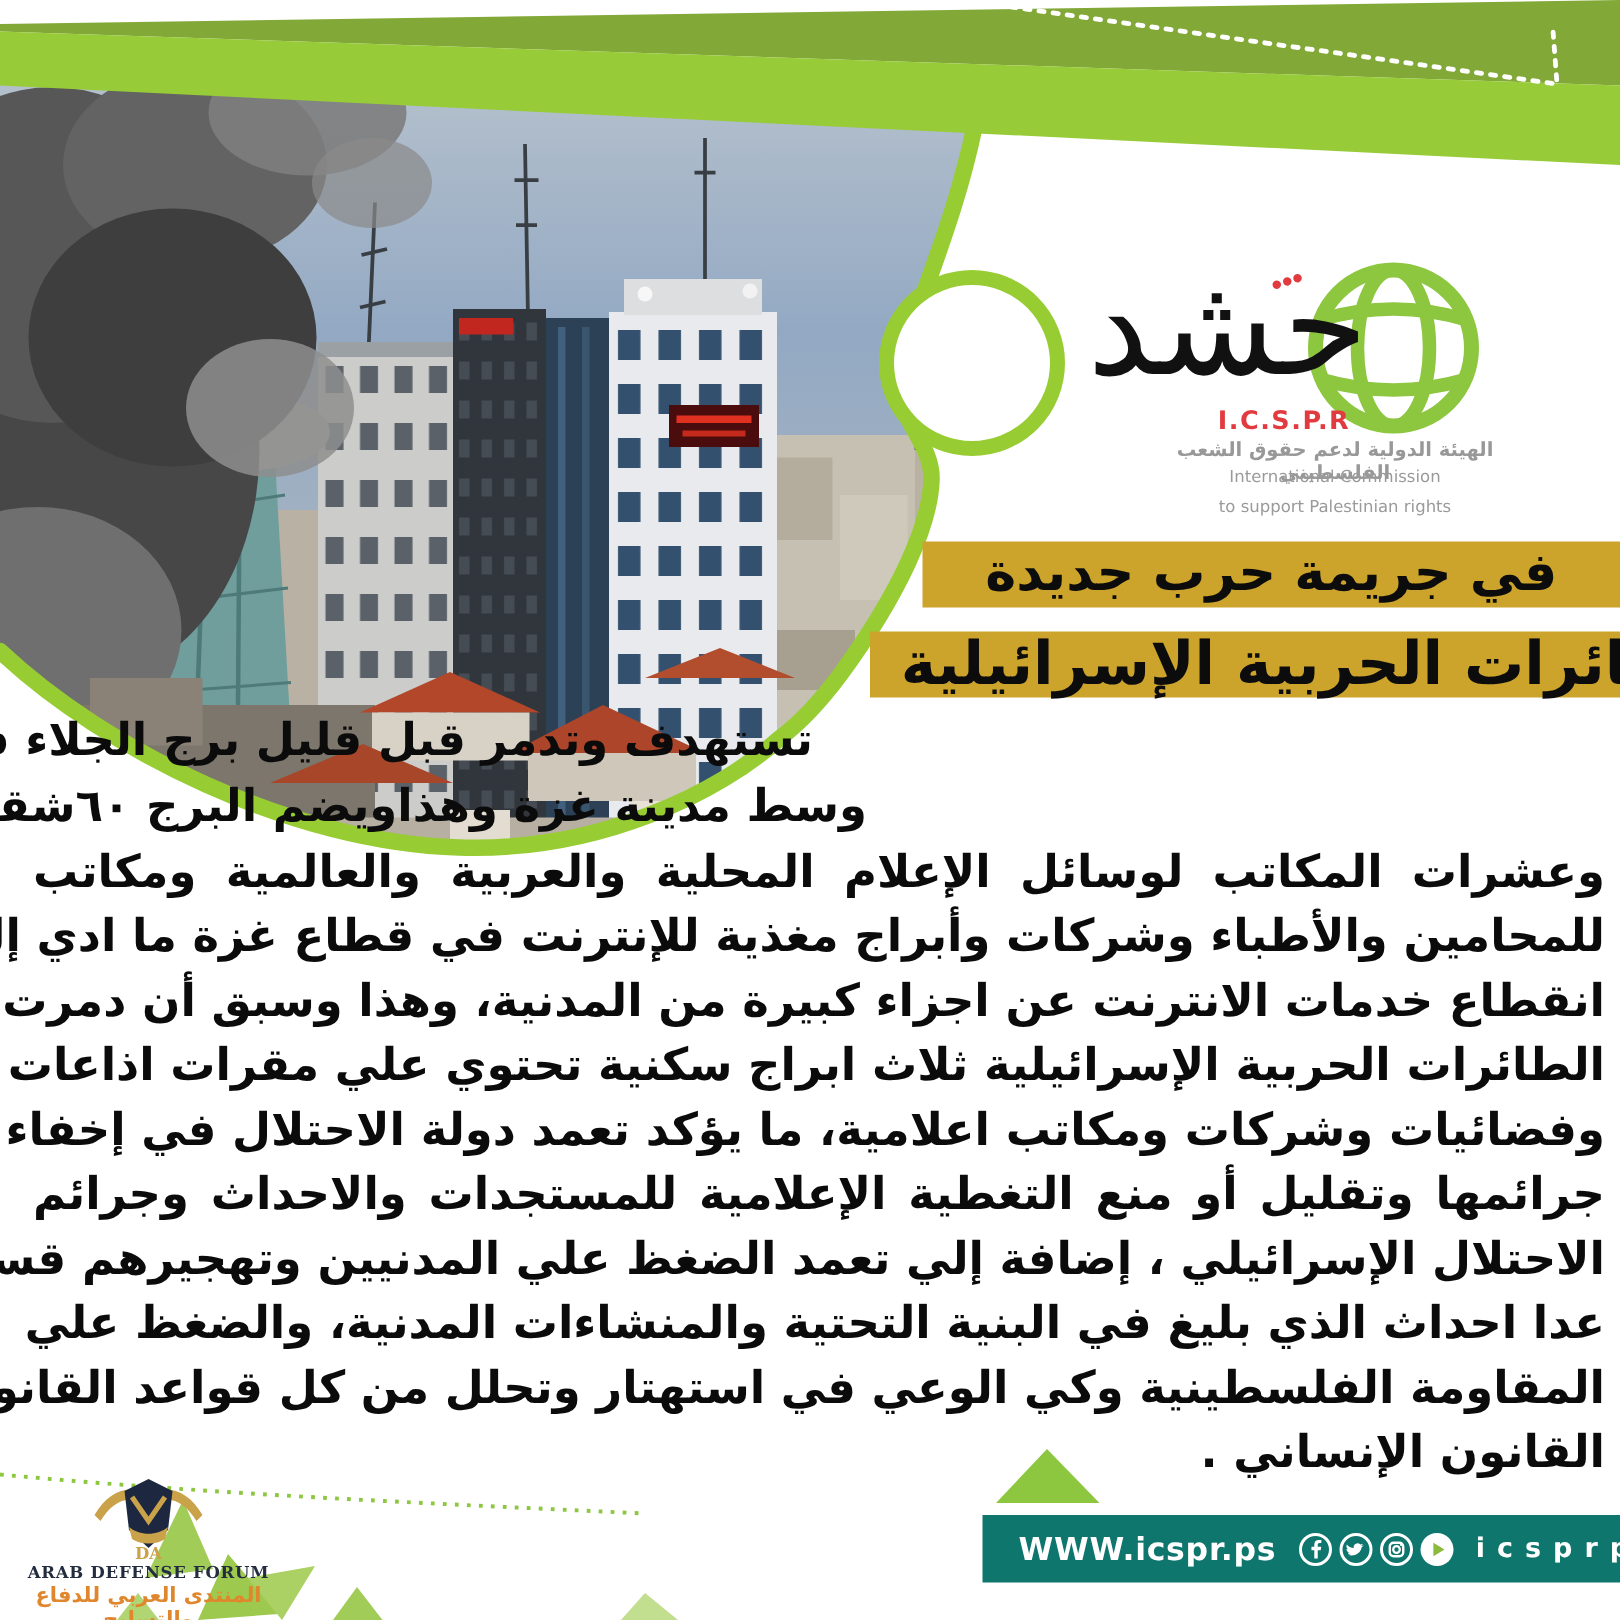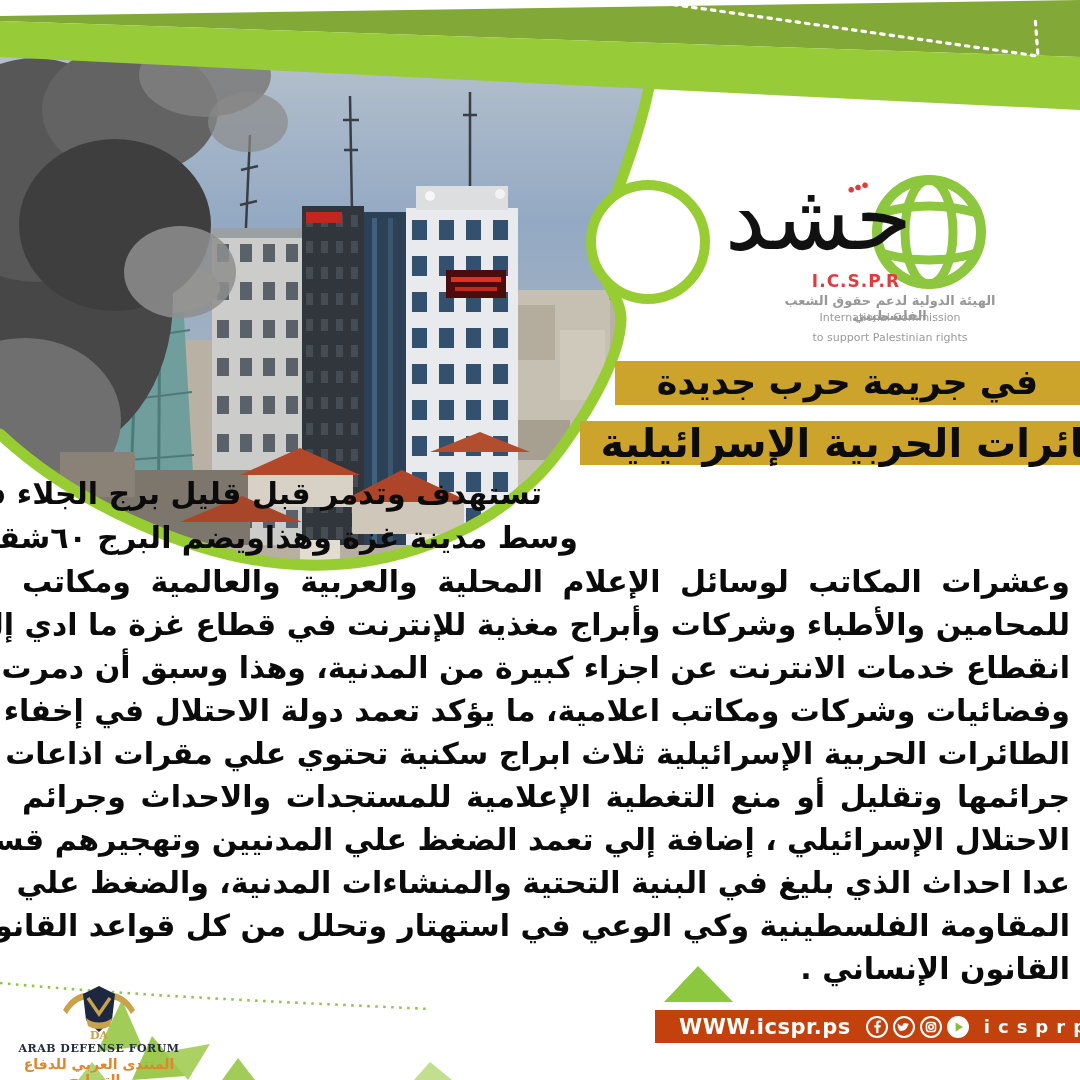--- a/index.html
+++ b/index.html
@@ -36,22 +36,22 @@
 
   
   .body{position:absolute;left:22px;top:472px;width:1048px;direction:rtl;color:#0b0b0b;}
   .bl{font-size:30px;font-weight:bold;height:43px;line-height:43px;
       text-align:justify;text-align-last:justify;white-space:nowrap;}
   .bl.short0{width:520px;margin-left:0;margin-right:auto;height:44px;line-height:44px;}
   .bl.short1{width:556px;margin-left:0;margin-right:auto;height:44px;line-height:44px;}
   .bl.last{text-align-last:right;}
 
   
-  .footer{position:absolute;left:655px;top:1010px;width:425px;height:33px;
-    background:#c2410c;display:flex;align-items:center;color:#fff;
+  .footer{position:absolute;left:655px;top:1010px;width:425px;height:45px;
+    background:#0f766e;display:flex;align-items:center;color:#fff;
     padding:0;box-sizing:border-box;}
   .footer .site{font-size:21px;font-weight:bold;margin-left:24px;letter-spacing:.5px;}
   .footer .icons{display:flex;gap:3px;margin-left:14px;align-items:center;}
   .footer .icons svg{display:block;}
   .footer .handle{font-size:18px;font-weight:bold;letter-spacing:8px;margin-left:14px;}
 
   
   .wm{position:absolute;left:14px;top:984px;width:170px;text-align:center;}
   .wm .emb{display:block;margin:0 auto;}
   .wm .t1{font-size:11px;font-weight:bold;color:#232d3f;letter-spacing:.5px;
@@ -223,22 +223,22 @@
 
   <div class="bar bar1">في جريمة حرب جديدة</div>
   <div class="bar bar2">الطائرات الحربية الإسرائيلية</div>
 
   <div class="body">
     <div class="bl short0">تستهدف وتدمر قبل قليل برج الجلاء في</div>
     <div class="bl short1">وسط مدينة غزة وهذاويضم البرج ٦٠شقة سكنية</div>
     <div class="bl">وعشرات المكاتب لوسائل الإعلام المحلية والعربية والعالمية ومكاتب</div>
     <div class="bl">للمحامين والأطباء وشركات وأبراج مغذية للإنترنت في قطاع غزة ما ادي إلى</div>
     <div class="bl">انقطاع خدمات الانترنت عن اجزاء كبيرة من المدنية، وهذا وسبق أن دمرت</div>
+    <div class="bl">الطائرات الحربية الإسرائيلية ثلاث ابراج سكنية تحتوي علي مقرات اذاعات</div>
     <div class="bl">وفضائيات وشركات ومكاتب اعلامية، ما يؤكد تعمد دولة الاحتلال في إخفاء</div>
-    <div class="bl">الطائرات الحربية الإسرائيلية ثلاث ابراج سكنية تحتوي علي مقرات اذاعات</div>
     <div class="bl">جرائمها وتقليل أو منع التغطية الإعلامية للمستجدات والاحداث وجرائم</div>
     <div class="bl">الاحتلال الإسرائيلي ، إضافة إلي تعمد الضغظ علي المدنيين وتهجيرهم قسرا</div>
     <div class="bl">عدا احداث الذي بليغ في البنية التحتية والمنشاءات المدنية، والضغظ علي</div>
     <div class="bl">المقاومة الفلسطينية وكي الوعي في استهتار وتحلل من كل قواعد القانون</div>
     <div class="bl last">القانون الإنساني .</div>
   </div>
 
   <div class="footer">
     <span class="site">WWW.icspr.ps</span>
     <span class="icons">

